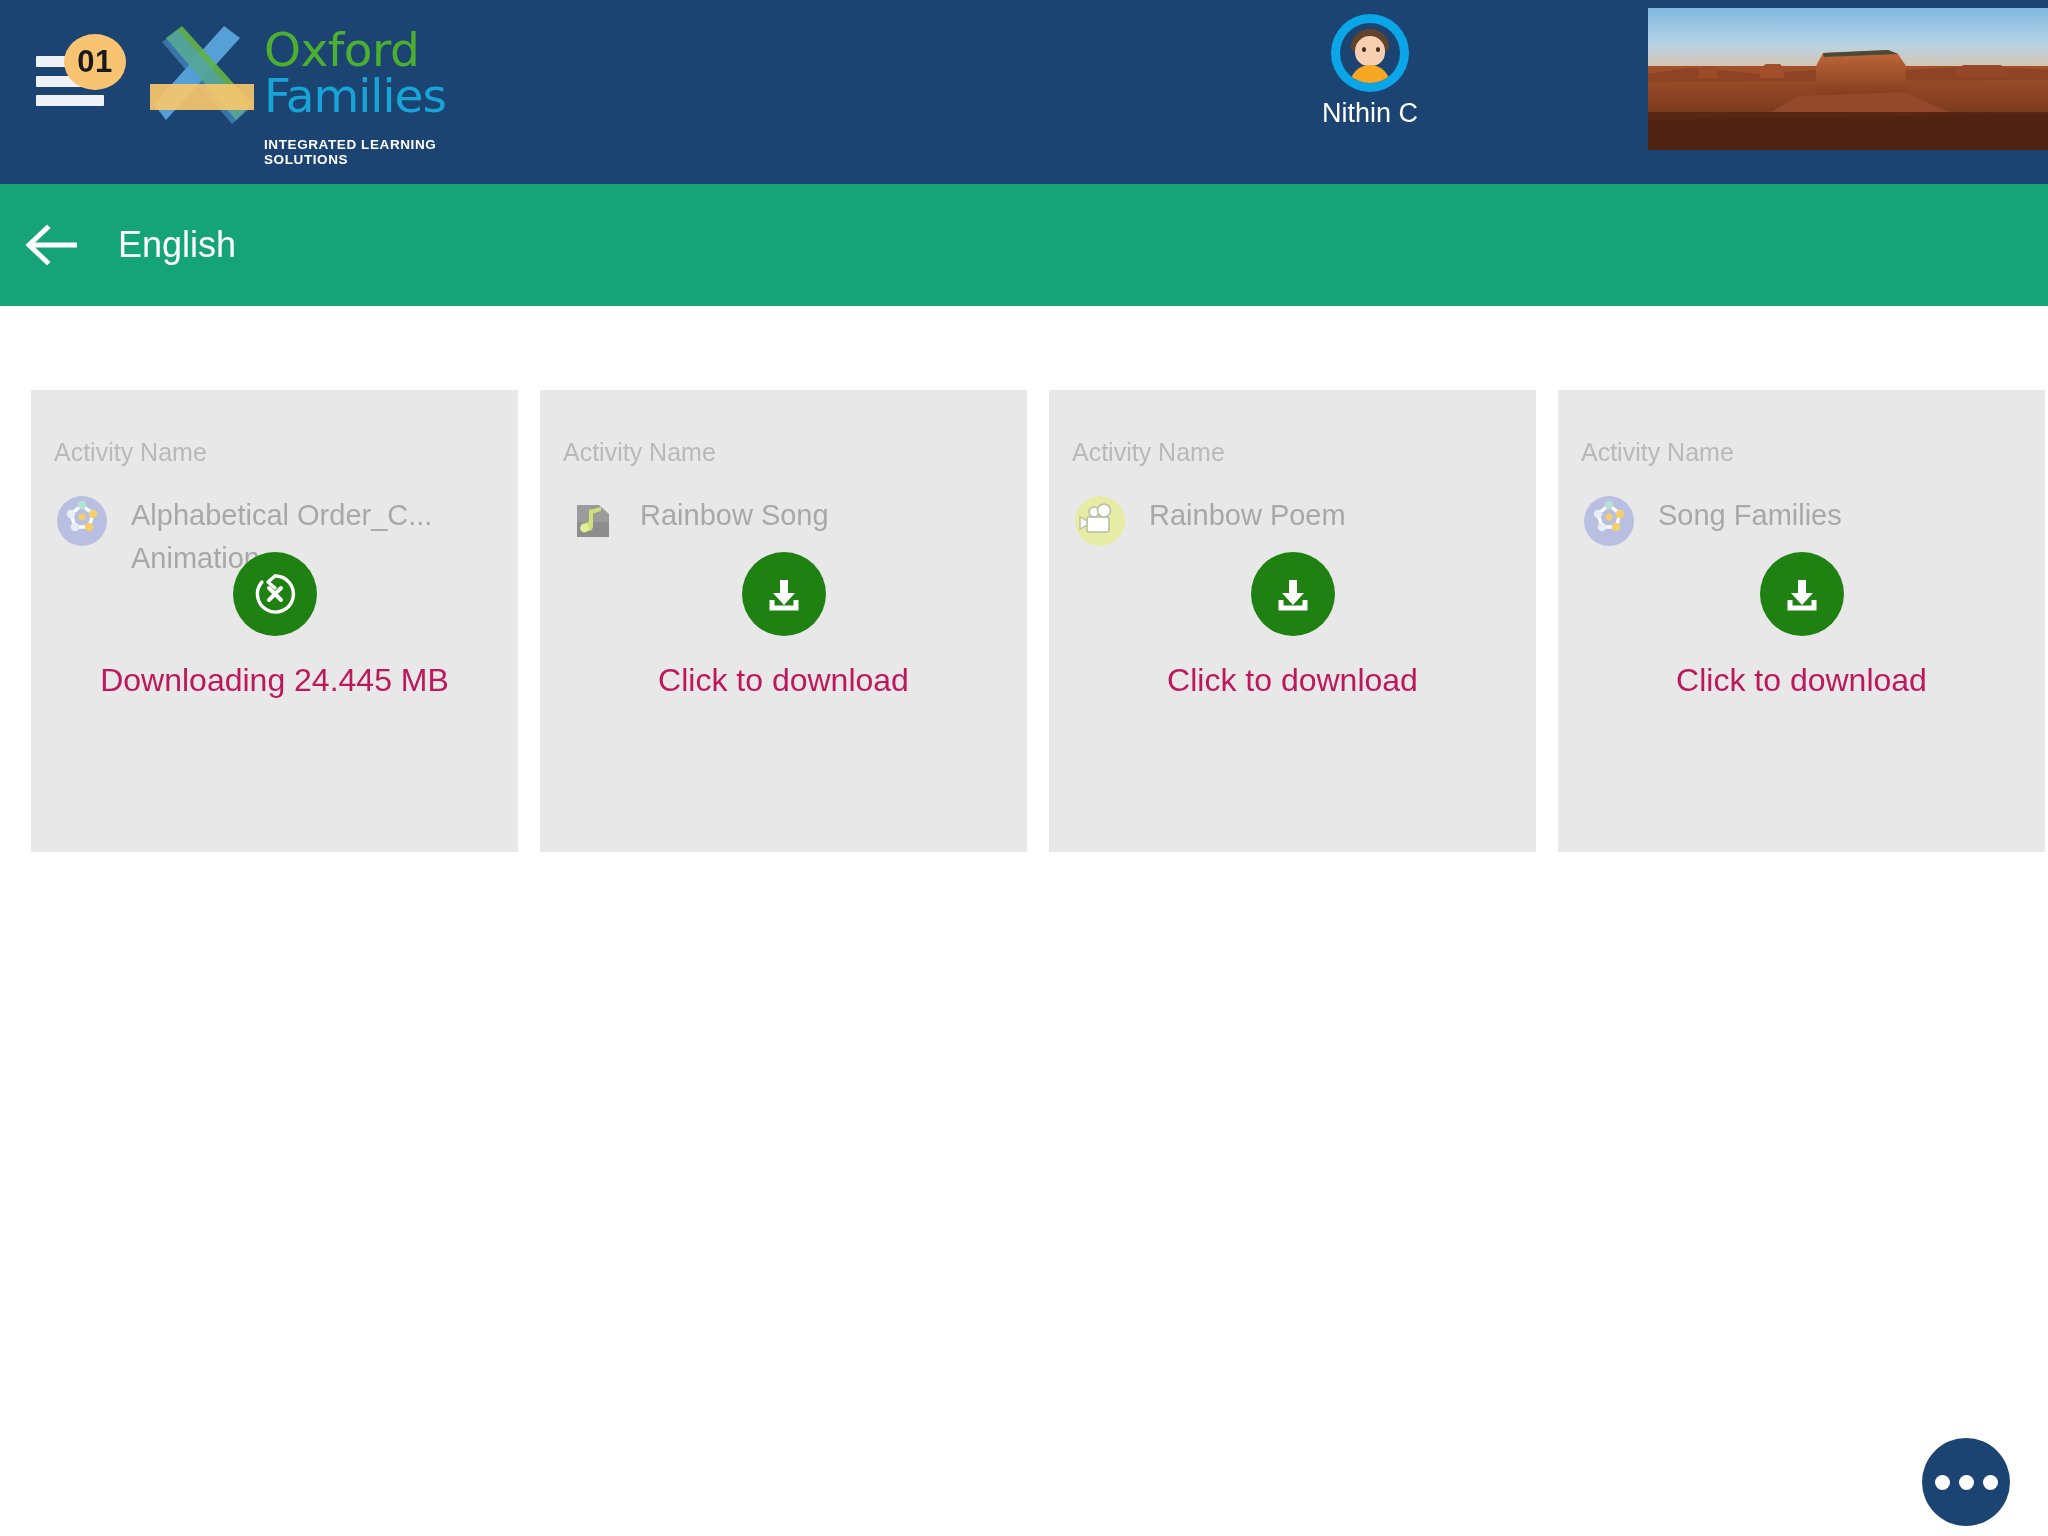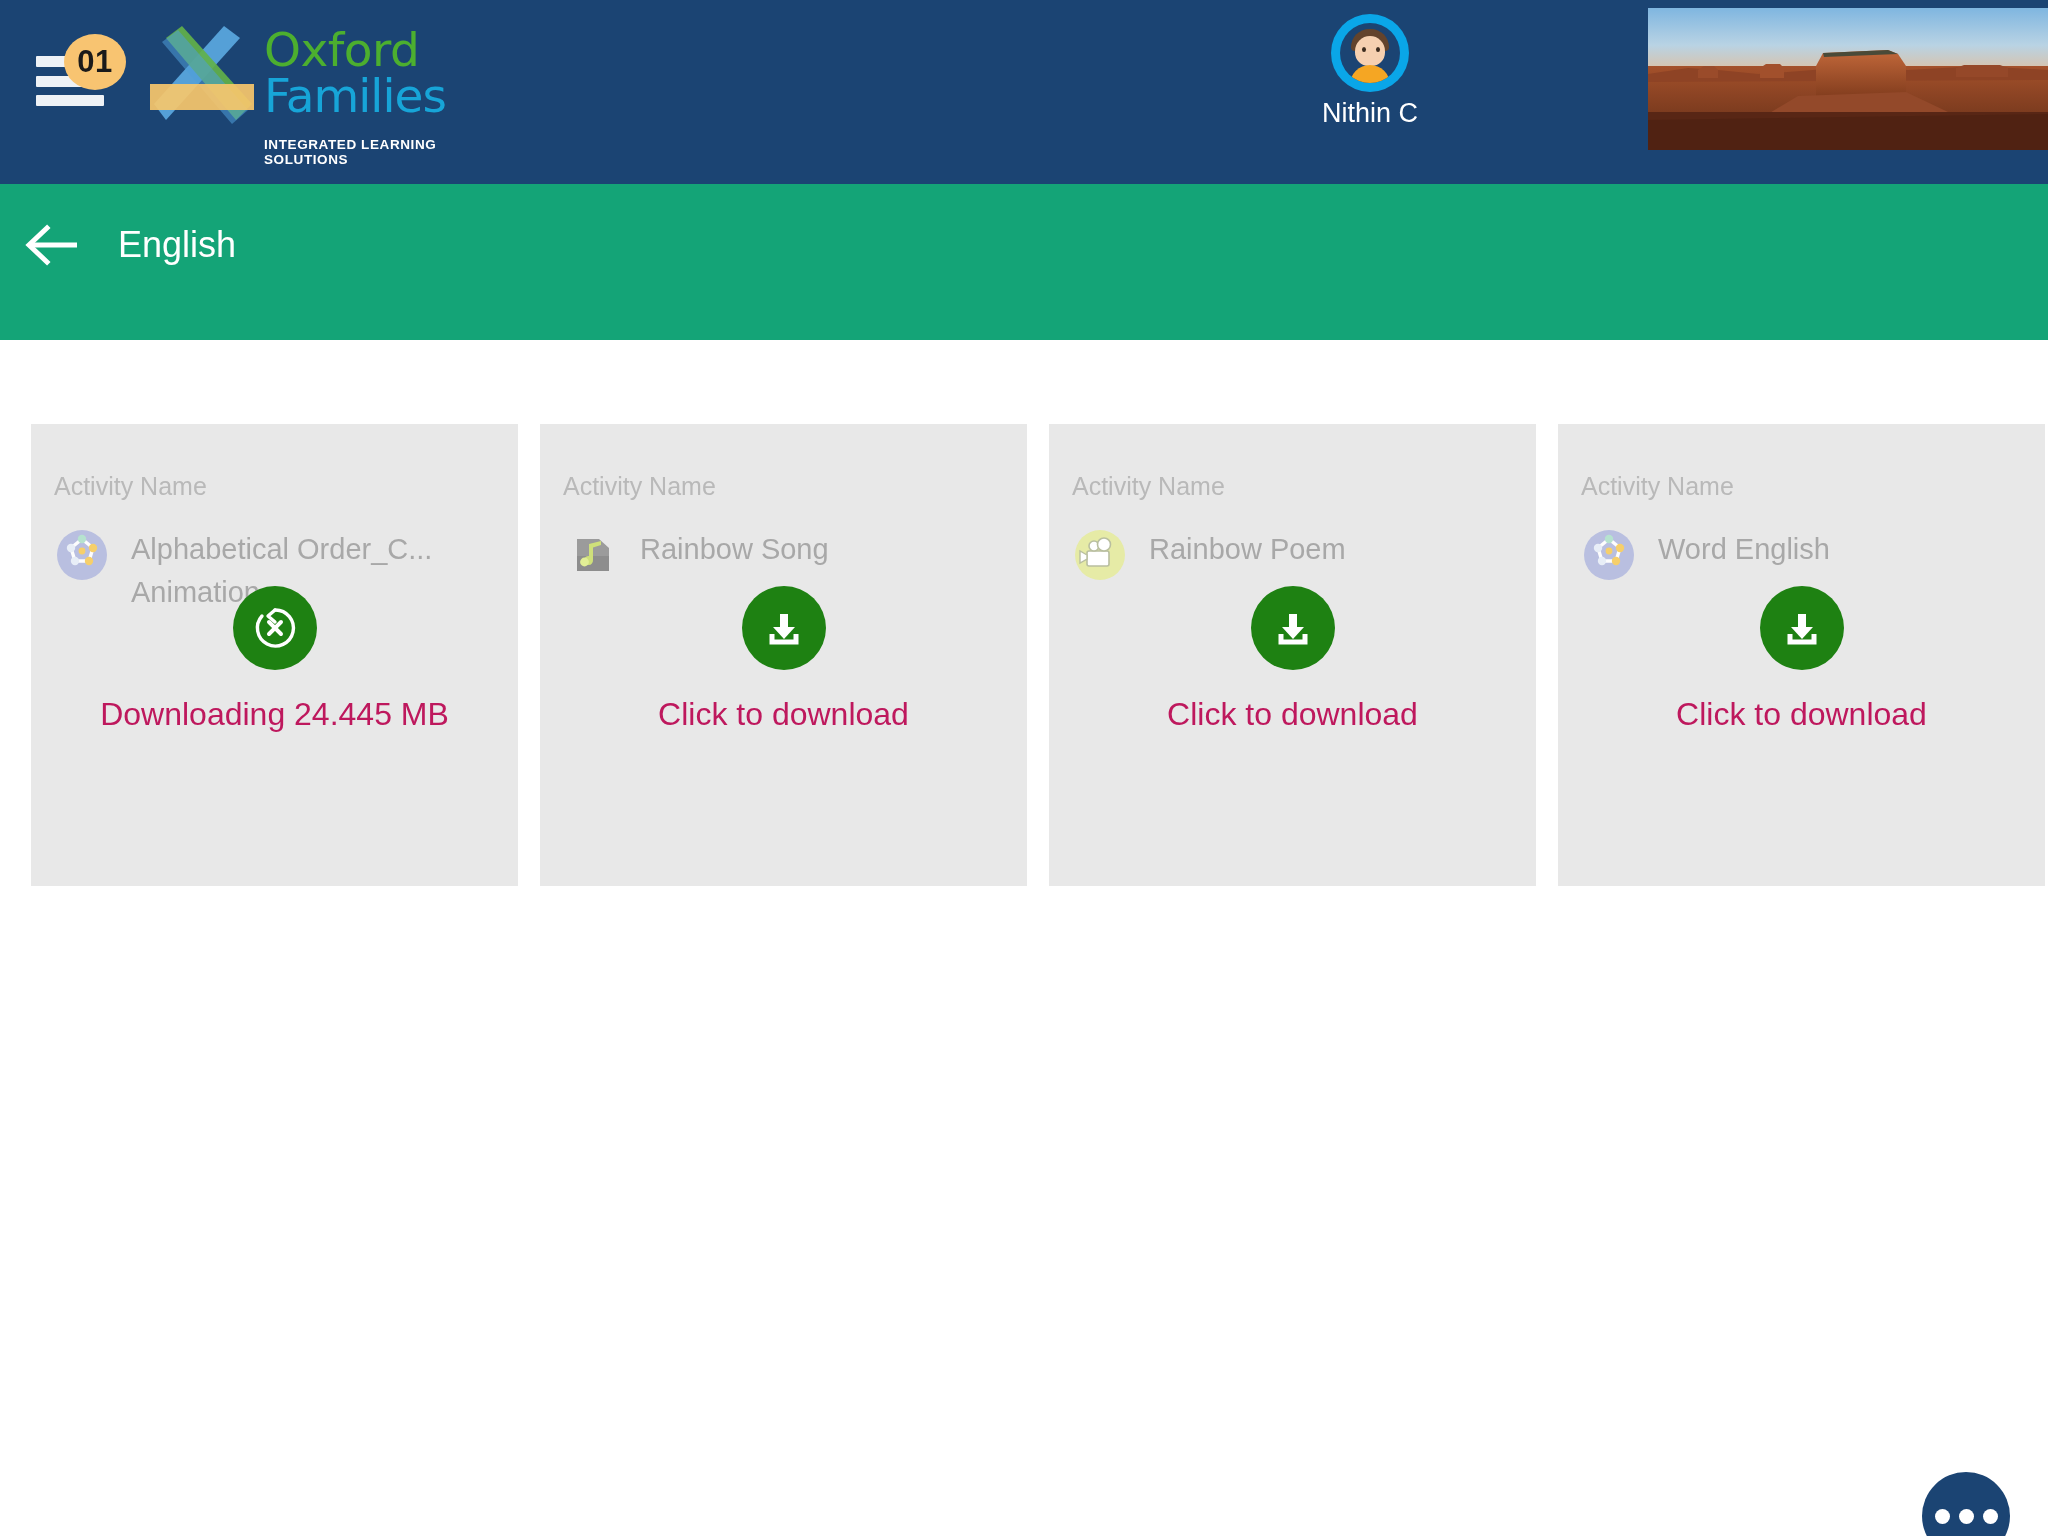--- a/index.html
+++ b/index.html
@@ -104,21 +104,21 @@
 
   .hero-photo {
     position: absolute; right: 0; top: 8px;
     width: 400px; height: 142px;
     overflow: hidden;
   }
 
   
   .navbar {
     position: relative;
-    width: 2048px; height: 156px;
+    width: 2048px; height: 122px;
     background: #14a477;
     display: flex; align-items: center;
   }
   .back-arrow {
     position: absolute; left: 22px; top: 34px;
     width: 60px; height: 54px;
     display: flex; align-items: center; justify-content: center;
     cursor: pointer;
   }
   .nav-title {
@@ -430,21 +430,21 @@
               <path d="M26 10 L37 19 L33 32 L19 32 L15 19 Z"></path>
             </g>
             <circle cx="26" cy="10" r="4.2" fill="#b6e3cf"></circle>
             <circle cx="37" cy="19" r="4.2" fill="#f6cf6b"></circle>
             <circle cx="33" cy="32" r="4.2" fill="#f6cf6b"></circle>
             <circle cx="19" cy="32" r="4.2" fill="#e8eef7"></circle>
             <circle cx="15" cy="19" r="4.2" fill="#e8eef7"></circle>
             <circle cx="26" cy="22" r="3.4" fill="#f6cf6b"></circle>
           </svg>
         </div>
-        <div class="activity-name">Word English</div>
+        <div class="activity-name">Song Families</div>
         <div class="action-btn">
           <svg width="44" height="44" viewBox="0 0 44 44">
             <rect x="18" y="8" width="8" height="16" fill="#ffffff"></rect>
             <polygon points="11,21 33,21 22,33" fill="#ffffff"></polygon>
             <polyline points="10,28 10,36 34,36 34,28" fill="none" stroke="#ffffff" stroke-width="5" stroke-linejoin="miter"></polyline>
           </svg>
         </div>
         <div class="status-text">Click to download</div>
       </div>
       <div class="card-footer"></div>

